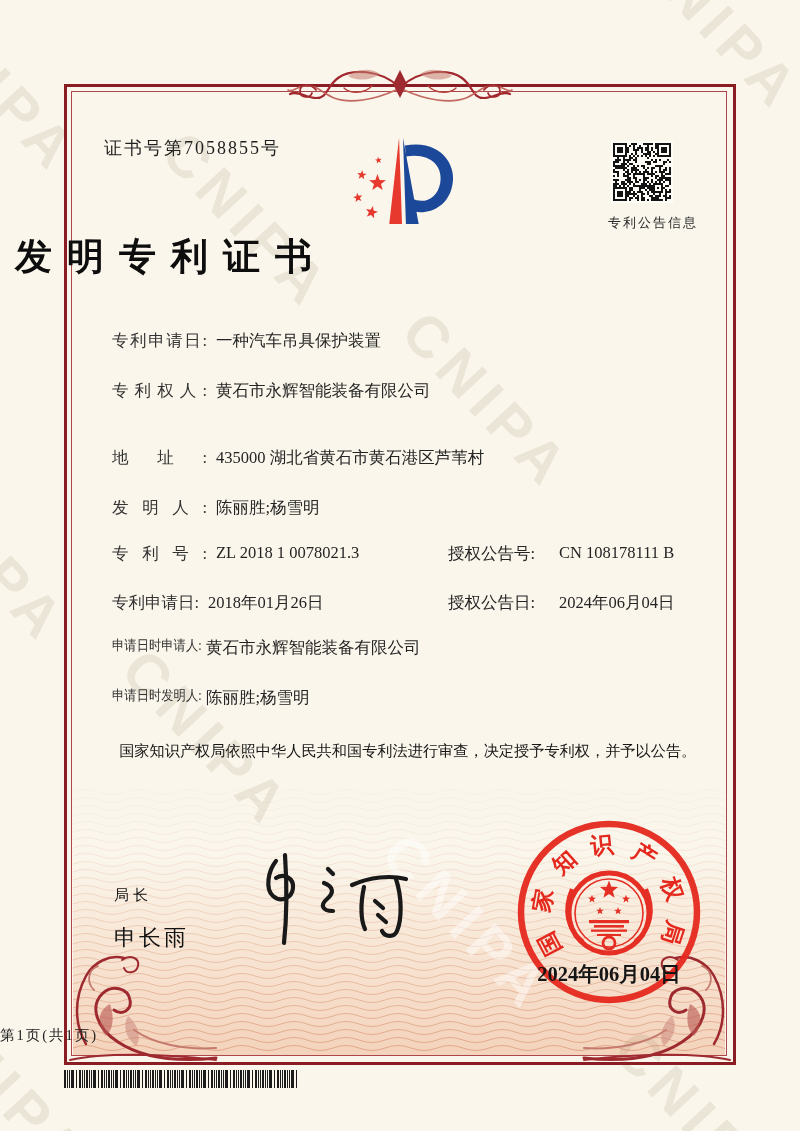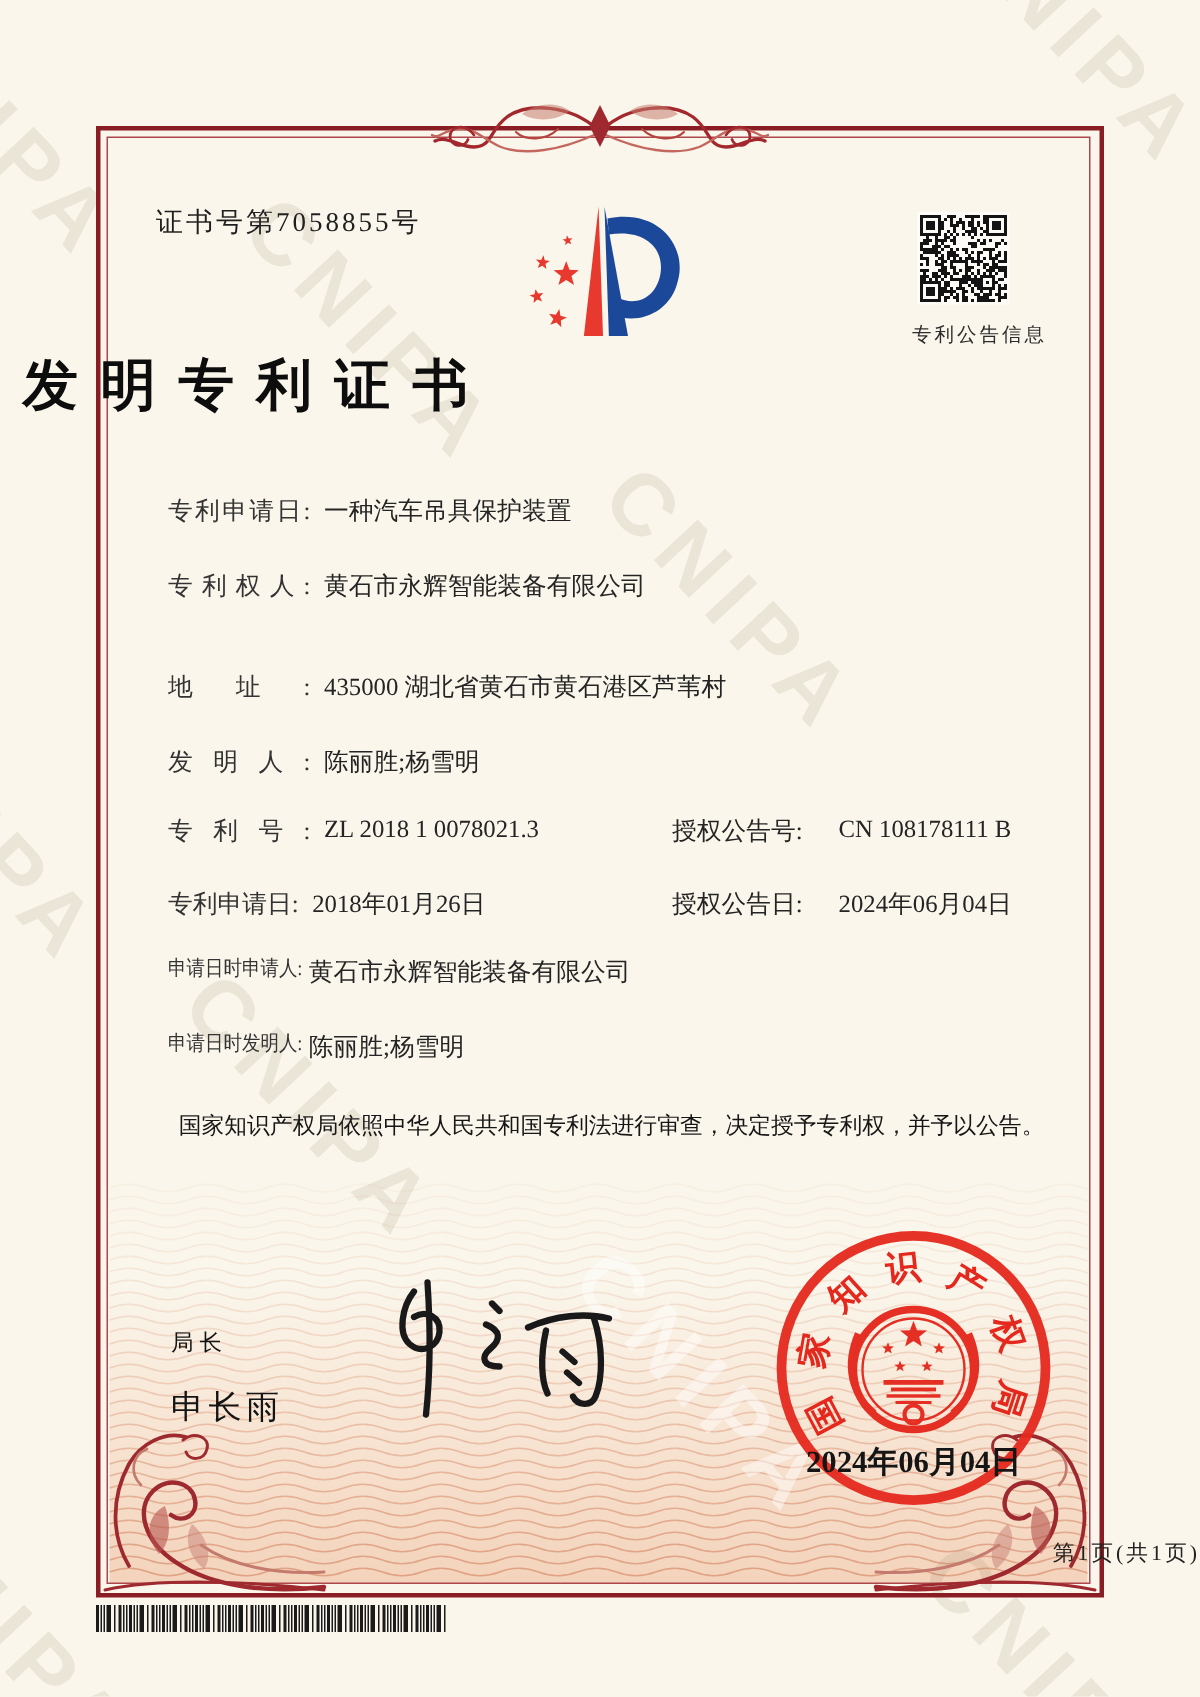--- a/index.html
+++ b/index.html
@@ -46,21 +46,21 @@
 
   .statement{position:absolute;left:88px;top:737px;width:626px;font-size:15.2px;
              line-height:27px;color:#161616;z-index:5}
   .statement .l1{text-indent:2.05em}
 
   .officer{position:absolute;left:114px;top:886px;font-size:15px;letter-spacing:4px;color:#141414;z-index:5}
   .officer-name{position:absolute;left:114px;top:923px;font-size:22px;letter-spacing:3px;color:#141414;z-index:5}
   #signature{position:absolute;left:232px;top:845px;z-index:5}
   #seal{position:absolute;left:514px;top:817px;z-index:6}
 
-  .page-info{position:absolute;left:0;top:1026px;width:100%;text-align:right;
+  .page-info{position:absolute;left:0;top:1026px;width:100%;text-align:left;
              font-size:14.5px;letter-spacing:2px;color:#222;z-index:5}
   #barcode{position:absolute;left:64px;top:1070px;z-index:7}
 
   #orn-top{position:absolute;left:286px;top:60px;z-index:5}
   #orn-bl{position:absolute;left:66px;top:946px;z-index:5}
   #orn-br{position:absolute;left:582px;top:946px;z-index:5;transform:scaleX(-1)}
 </style>
 </head>
 <body>
 

